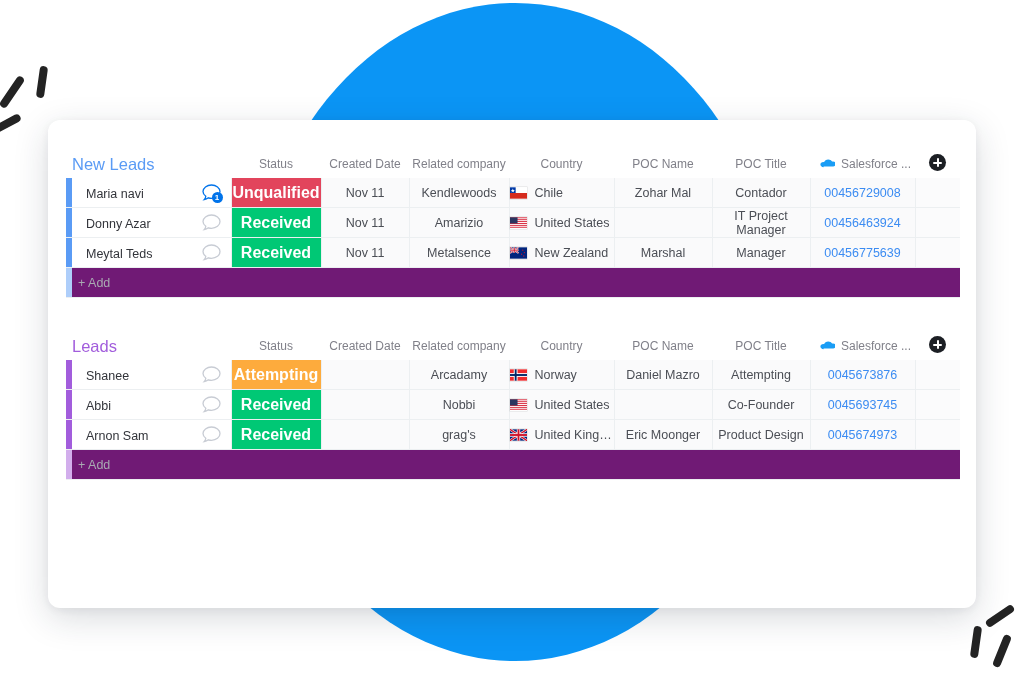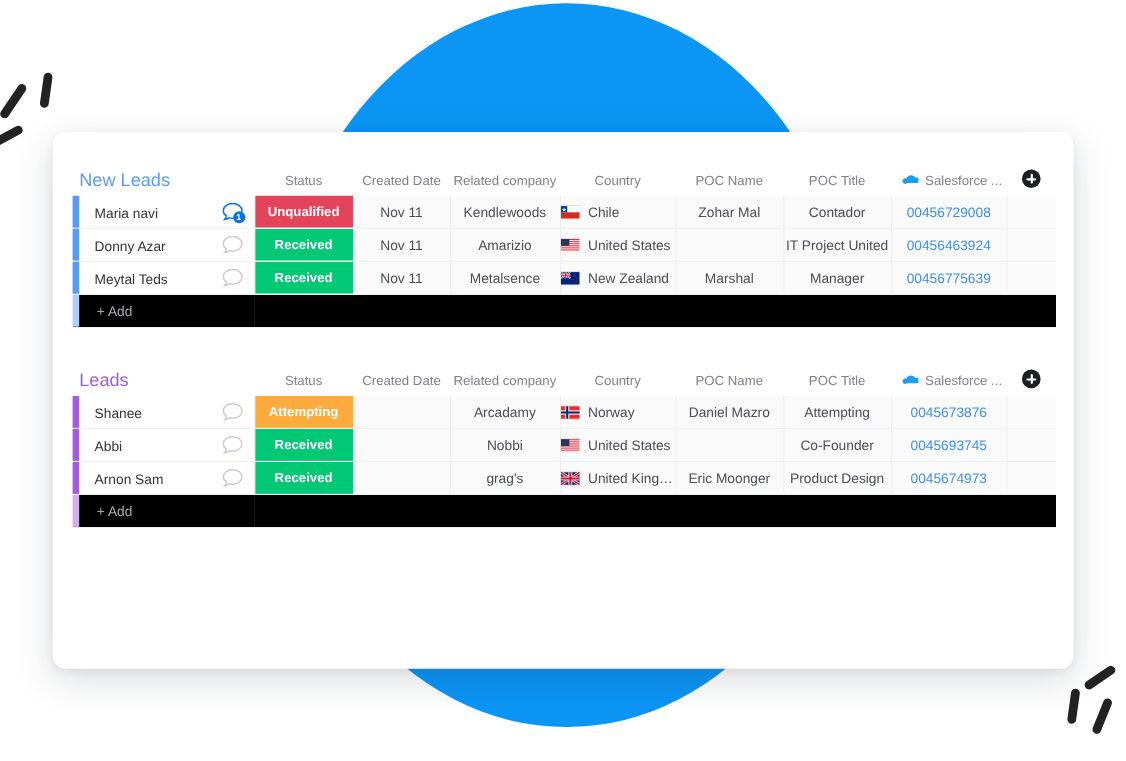--- a/index.html
+++ b/index.html
@@ -205,21 +205,21 @@
     font-weight: bold;
   }
 
   
   td.status-cell { padding: 0; }
   .status {
     display: block;
     height: 29px;
     line-height: 29px;
     color: #ffffff;
-    font-size: 12px;
+    font-size: 16px;
     font-weight: bold;
     text-align: center;
   }
 
   
   td.country-cell { text-align: left; padding-left: 20px; }
   .country-inner {
     display: flex;
     align-items: center;
     gap: 8px;
@@ -233,27 +233,27 @@
   }
   .country-label {
     overflow: hidden;
     white-space: nowrap;
     text-overflow: ellipsis;
   }
 
   
   tr.add-row td {
     height: 29px;
-    background: #000000;
+    background: #701a75;
     border-bottom: 1px solid #eceff1;
     font-size: 12.5px;
     color: #a9aab2;
     text-align: left;
     position: relative;
-    padding-left: 22px;
+    padding-left: 12px;
   }
   tr.add-row td.blank { border-bottom: 1px solid #eceff1; }
 </style>
 </head>
 <body>
 
 <div class="stage">
 
   <div class="blue-circle"></div>
 
@@ -365,21 +365,21 @@
                 <rect width="18" height="1" y="4" fill="#d7273b"></rect>
                 <rect width="18" height="1" y="6" fill="#d7273b"></rect>
                 <rect width="18" height="1" y="8" fill="#d7273b"></rect>
                 <rect width="18" height="1" y="10" fill="#d7273b"></rect>
                 <rect width="8" height="6.5" fill="#2a3560"></rect>
               </svg>
               <span class="country-label">United States</span>
             </span>
           </td>
           <td></td>
-          <td>IT Project United</td>
+          <td>IT Project Manager</td>
           <td class="sf-cell">00456463924</td>
           <td class="last-cell"></td>
         </tr>
 
         <tr class="row">
           <td class="name-cell">
             <span class="colorbar bar-blue"></span>
             <span class="name-inner">
               <span>Meytal Teds</span>
               <span class="bubble">

